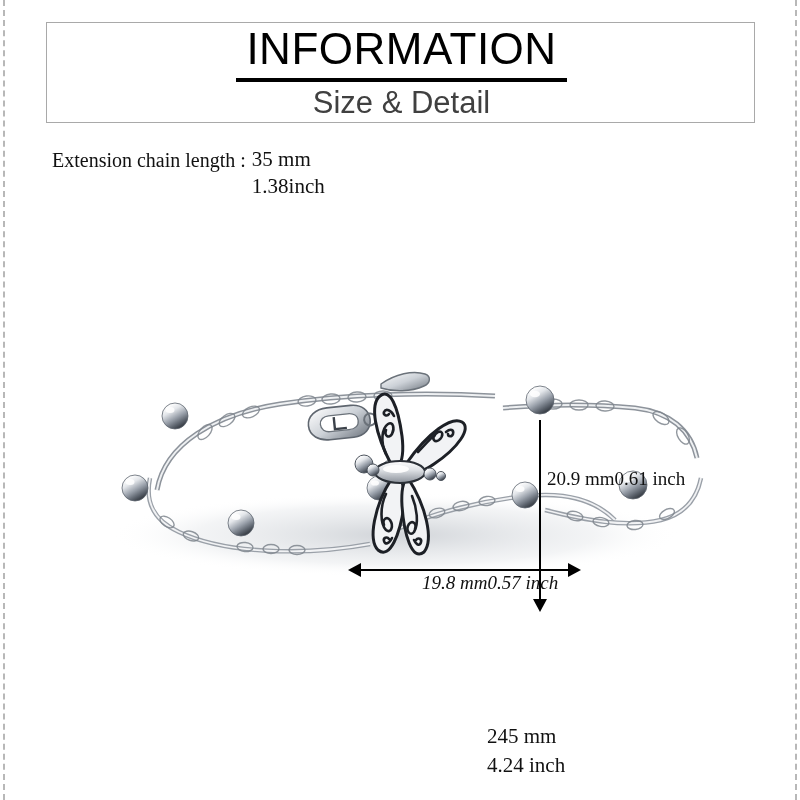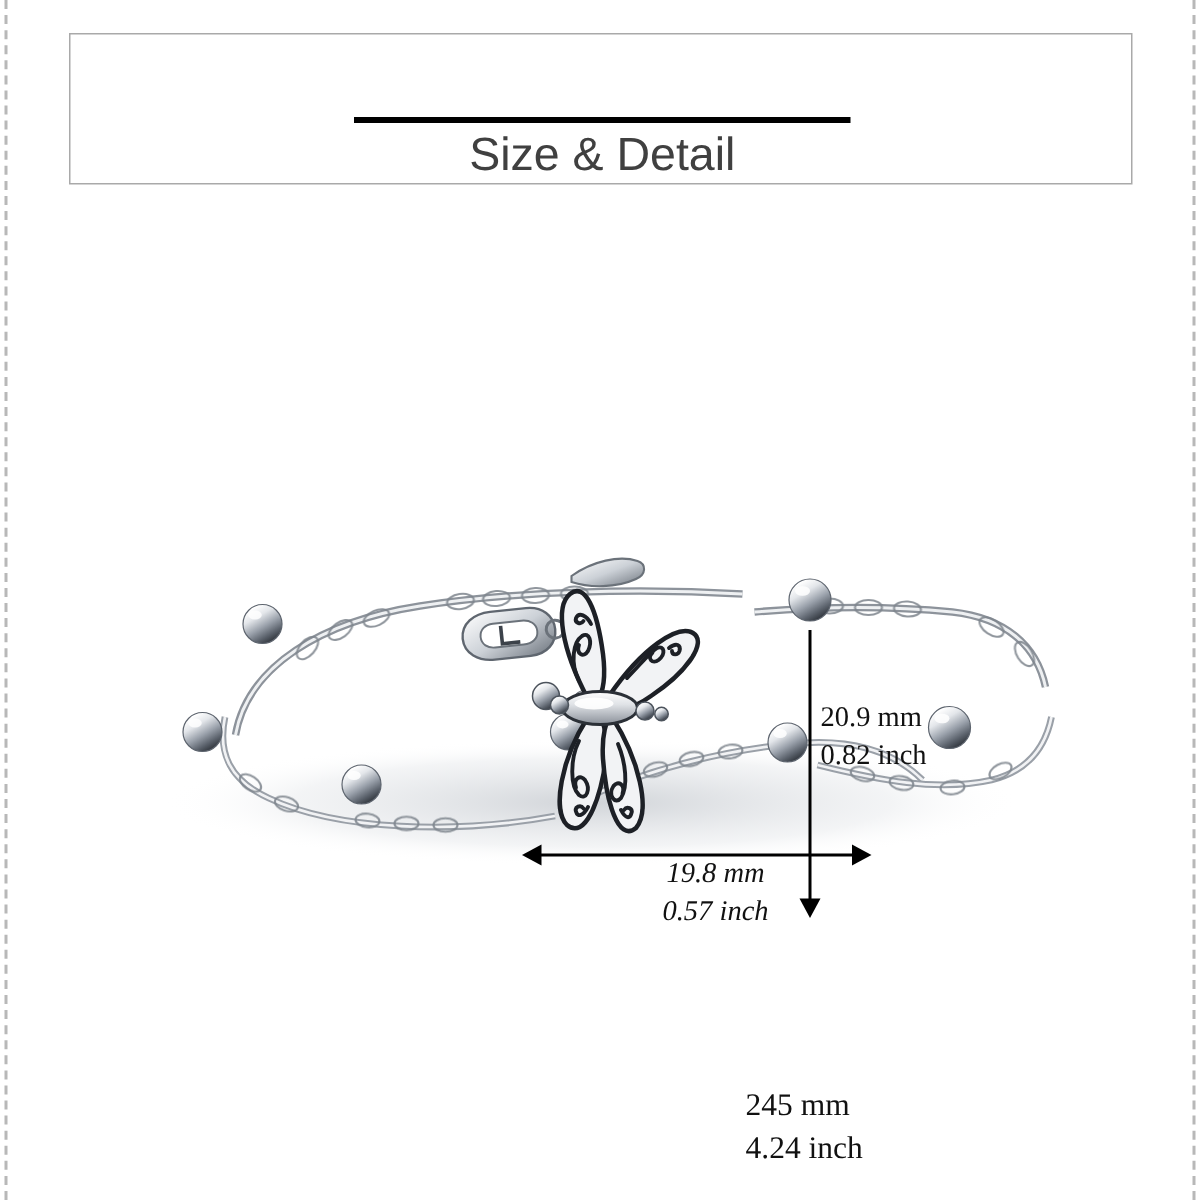--- a/index.html
+++ b/index.html
@@ -90,21 +90,21 @@
     flex-direction: column;
     margin-left: 6px;
   }
   .spec .spec-values span {
     font-size: 21px;
     line-height: 27px;
   }
   #spec-extension { left: 52px; top: 146px; }
   #spec-total     { left: 487px; top: 722px; }
   #spec-total .spec-label  { line-height: 30px; padding-top: 26px; font-size: 20px; }
-  #spec-total .spec-values { margin-left: 10px; }
+  #spec-total .spec-values { margin-left: 0; }
   #spec-total .spec-values span { font-size: 21px; line-height: 29px; }
 
   
   #product-photo {
     position: absolute;
     left: 95px;
     top: 360px;
     width: 610px;
     height: 260px;
   }
@@ -149,21 +149,21 @@
   #dim-v-arrow-bottom {
     left: 533px;
     top: 599px;
     border-left: 7px solid transparent;
     border-right: 7px solid transparent;
     border-top: 13px solid #000000;
   }
   .dim-text {
     position: absolute;
     display: flex;
-    flex-direction: column;
+    flex-direction: row;
     white-space: nowrap;
     color: #111111;
   }
   .dim-text span {
     font-size: 19px;
     line-height: 25px;
   }
   #dim-width-text {
     left: 422px;
     top: 570px;
@@ -179,24 +179,32 @@
 </style>
 </head>
 <body>
 
 <div id="page">
 
   <div class="side-border left"></div>
   <div class="side-border right"></div>
 
   <div id="header-box">
+    <div id="header-title">INFORMATION</div>
     <div id="header-underline"></div>
     <div id="header-subtitle">Size &amp; Detail</div>
   </div>
 
+  <div class="spec" id="spec-extension">
+    <div class="spec-label">Extension chain length :</div>
+    <div class="spec-values">
+      <span>35 mm</span>
+      <span>1.38inch</span>
+    </div>
+  </div>
 
   <div id="product-photo">
     <svg width="610" height="260" viewBox="0 0 610 260" xmlns="http://www.w3.org/2000/svg">
       <defs>
         <linearGradient id="beadGrad" x1="0.25" y1="0.1" x2="0.75" y2="0.95">
           <stop offset="0%" stop-color="#ffffff"></stop>
           <stop offset="25%" stop-color="#e3e6ea"></stop>
           <stop offset="55%" stop-color="#9aa1ab"></stop>
           <stop offset="80%" stop-color="#5c636d"></stop>
           <stop offset="100%" stop-color="#2f343b"></stop>
@@ -345,21 +353,21 @@
   <div class="arrowhead" id="dim-h-arrow-right"></div>
   <div class="dim-line" id="dim-v-line"></div>
   <div class="arrowhead" id="dim-v-arrow-bottom"></div>
 
   <div class="dim-text" id="dim-width-text">
     <span>19.8 mm</span>
     <span>0.57 inch</span>
   </div>
   <div class="dim-text" id="dim-height-text">
     <span>20.9 mm</span>
-    <span>0.82 inch</span>
+    <span>0.61 inch</span>
   </div>
 
   <div class="spec" id="spec-total">
     <div class="spec-values">
       <span>245 mm</span>
       <span>4.24 inch</span>
     </div>
   </div>
 
 </div>

